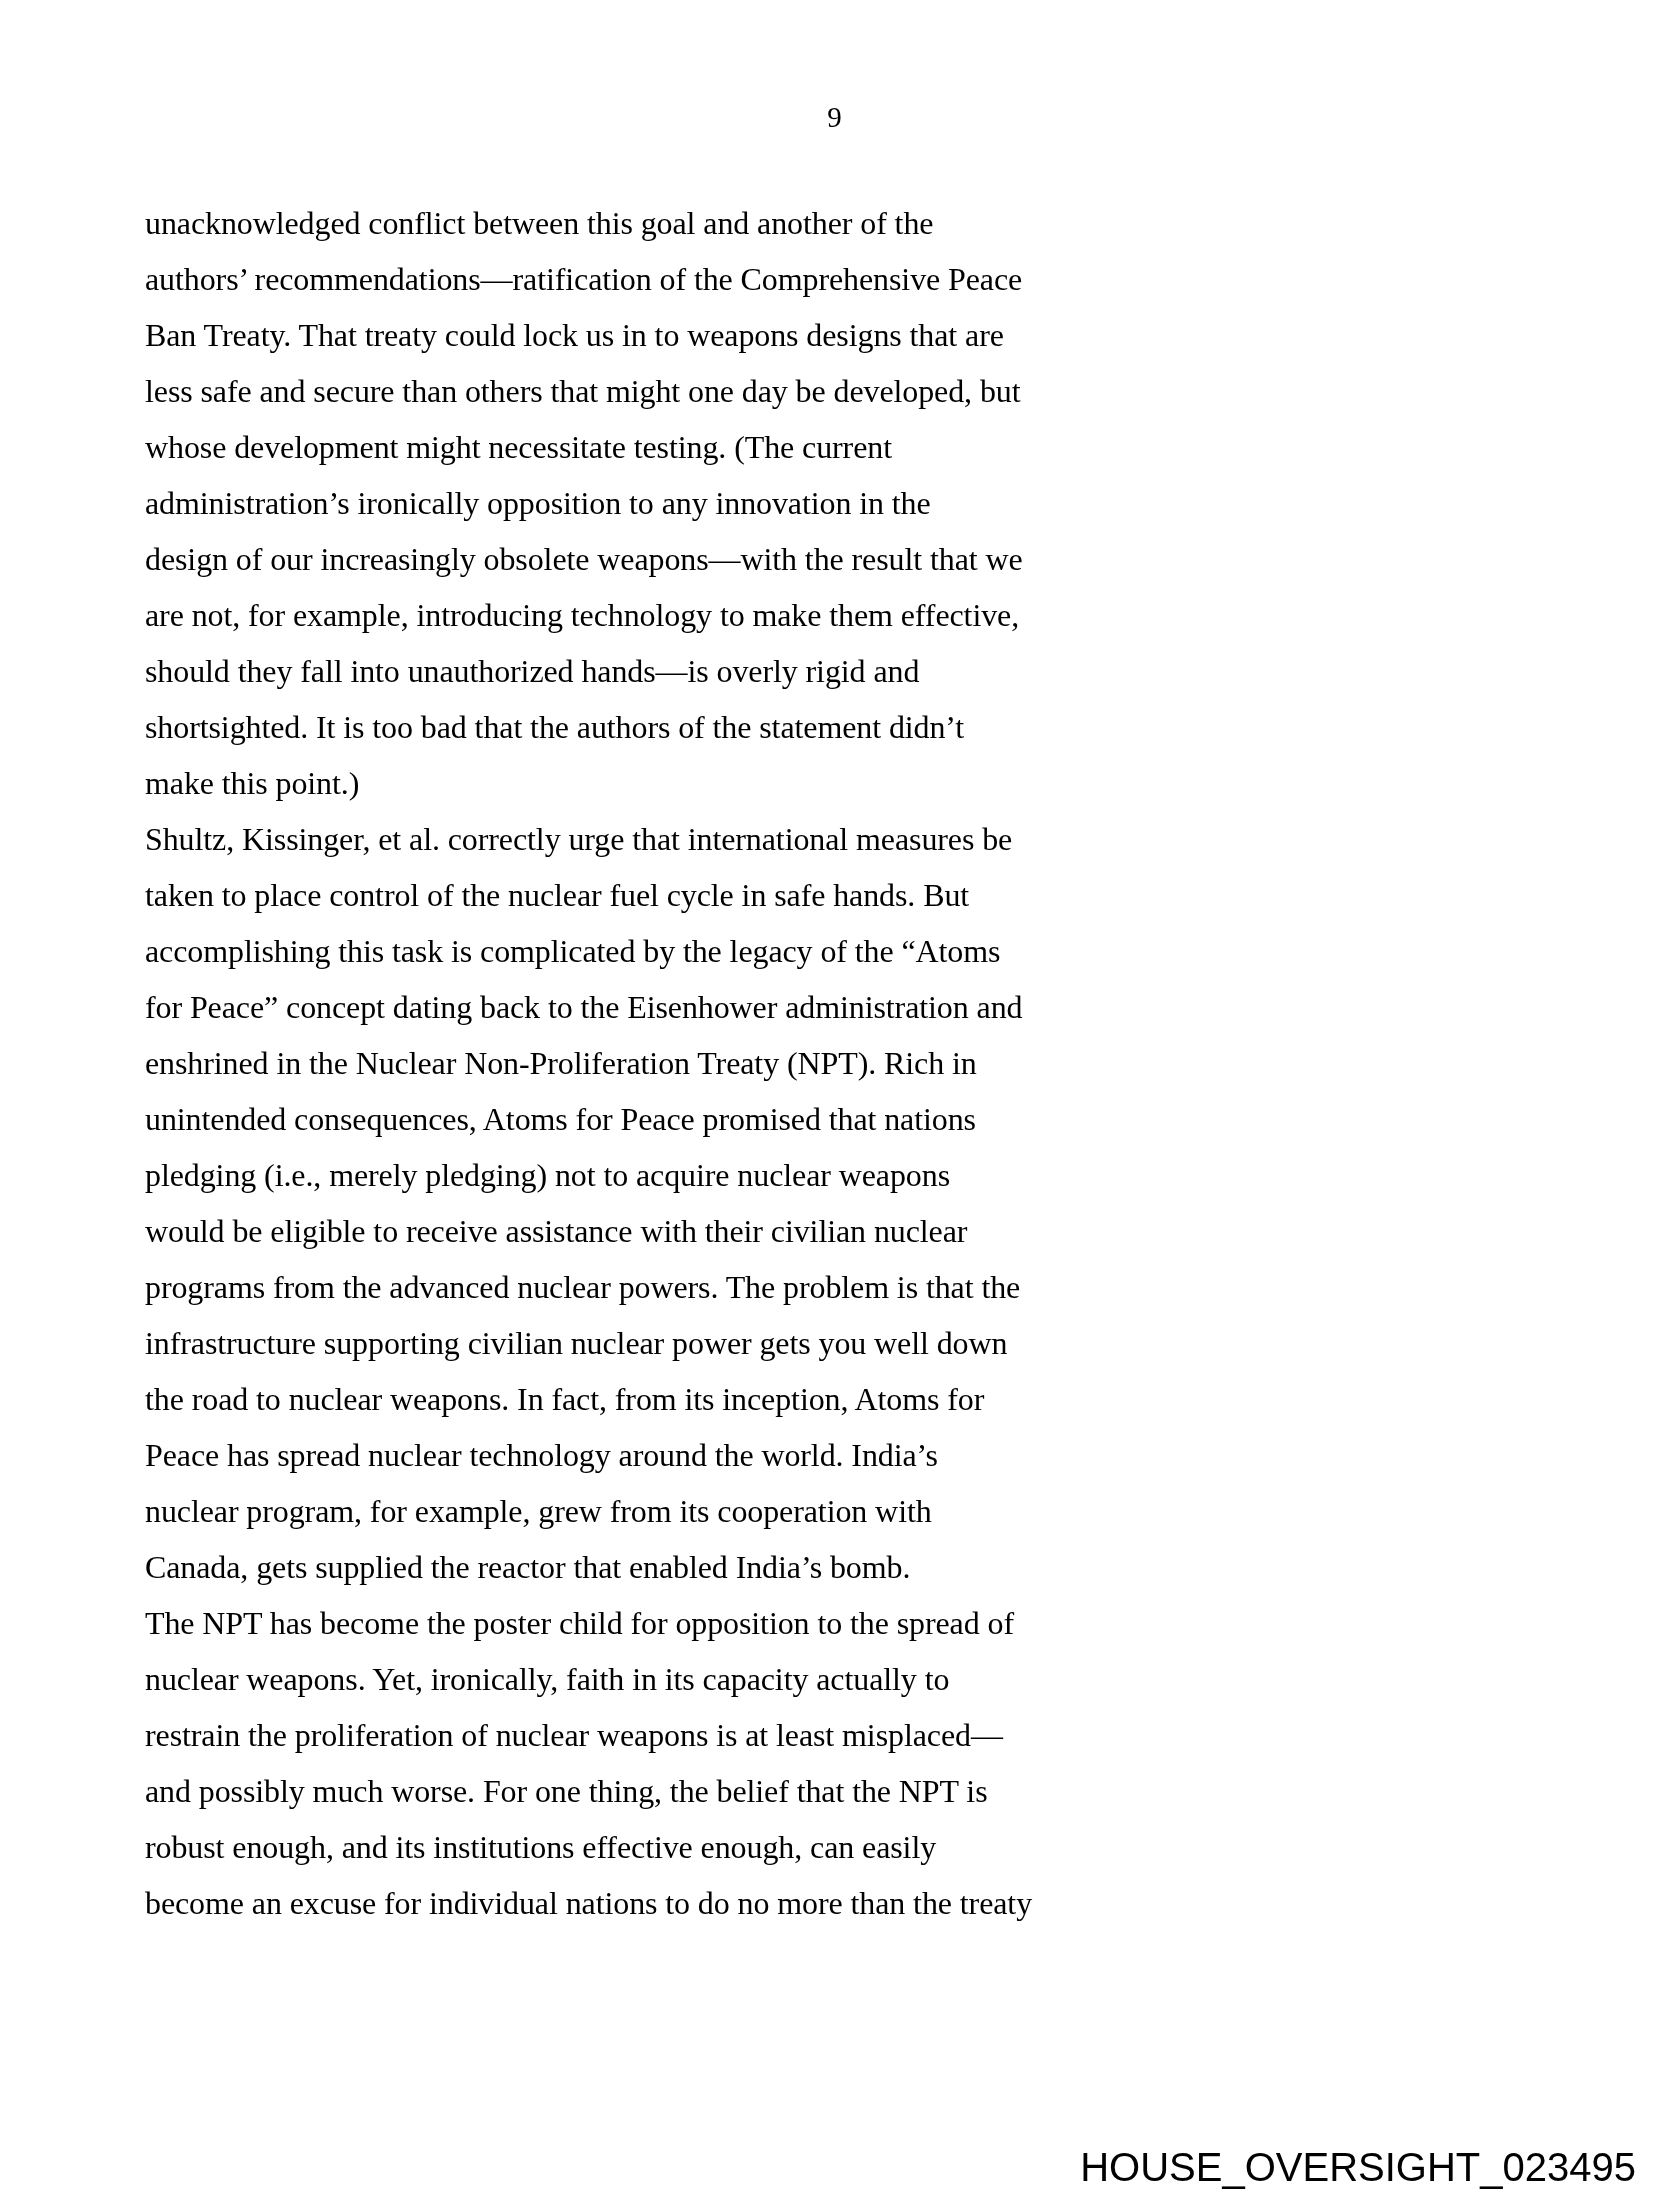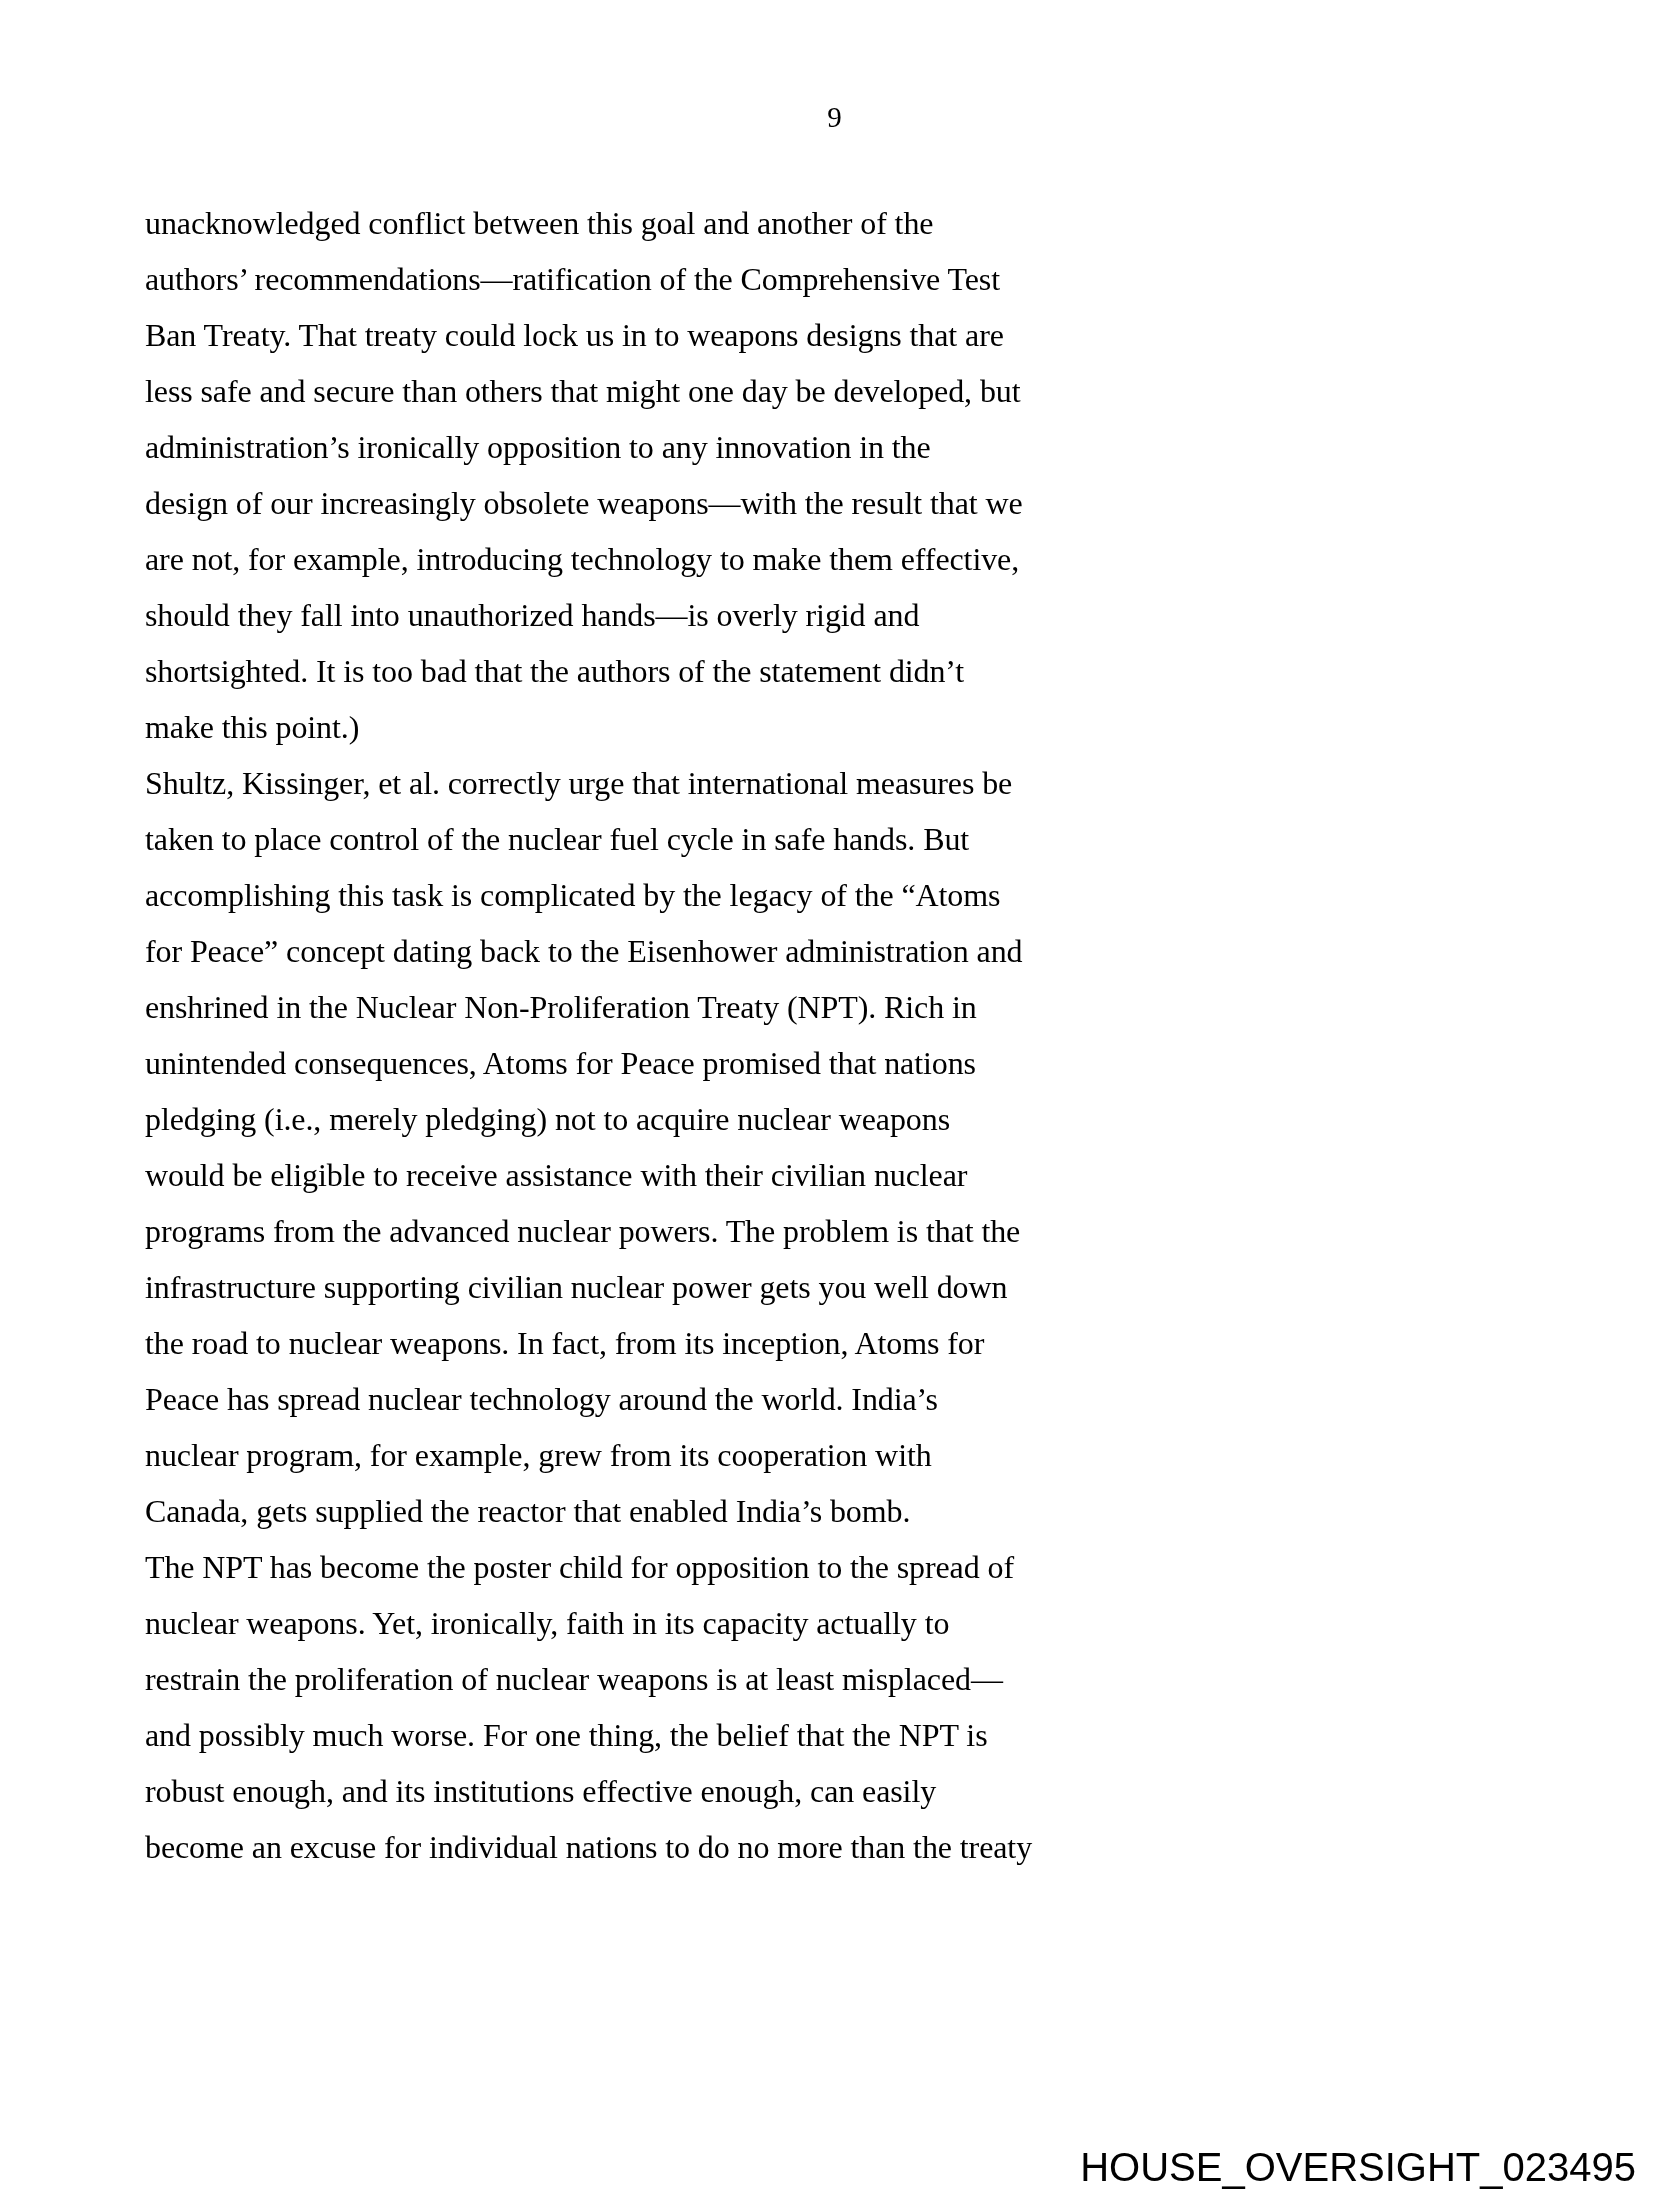--- a/index.html
+++ b/index.html
@@ -48,23 +48,24 @@
       letter-spacing: 0px;
     }
   </style>
 </head>
 <body>
 
 <div class="page-number">9</div>
 
 <div class="body-text">
   <span class="line">unacknowledged conflict between this goal and another of the</span>
-  <span class="line">authors’ recommendations—ratification of the Comprehensive Test</span>
+  <span class="line">authors’ recommendations—ratification of the Comprehensive Peace</span>
   <span class="line">Ban Treaty. That treaty could lock us in to weapons designs that are</span>
   <span class="line">less safe and secure than others that might one day be developed, but</span>
+  <span class="line">whose development might necessitate testing. (The current</span>
   <span class="line">administration’s ironically opposition to any innovation in the</span>
   <span class="line">design of our increasingly obsolete weapons—with the result that we</span>
   <span class="line">are not, for example, introducing technology to make them effective,</span>
   <span class="line">should they fall into unauthorized hands—is overly rigid and</span>
   <span class="line">shortsighted. It is too bad that the authors of the statement didn’t</span>
   <span class="line">make this point.)</span>
   <span class="line">Shultz, Kissinger, et al. correctly urge that international measures be</span>
   <span class="line">taken to place control of the nuclear fuel cycle in safe hands. But</span>
   <span class="line">accomplishing this task is complicated by the legacy of the “Atoms</span>
   <span class="line">for Peace” concept dating back to the Eisenhower administration and</span>

